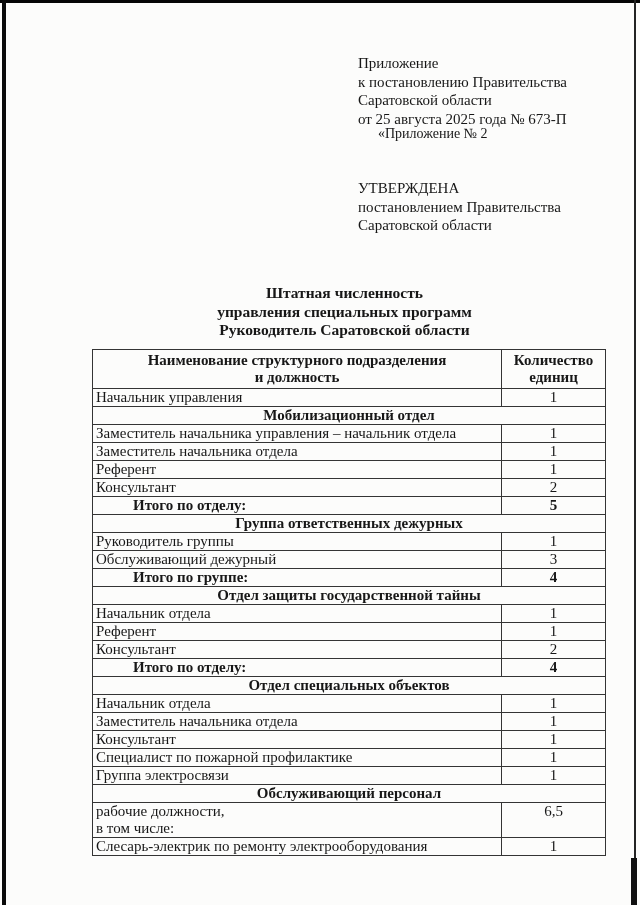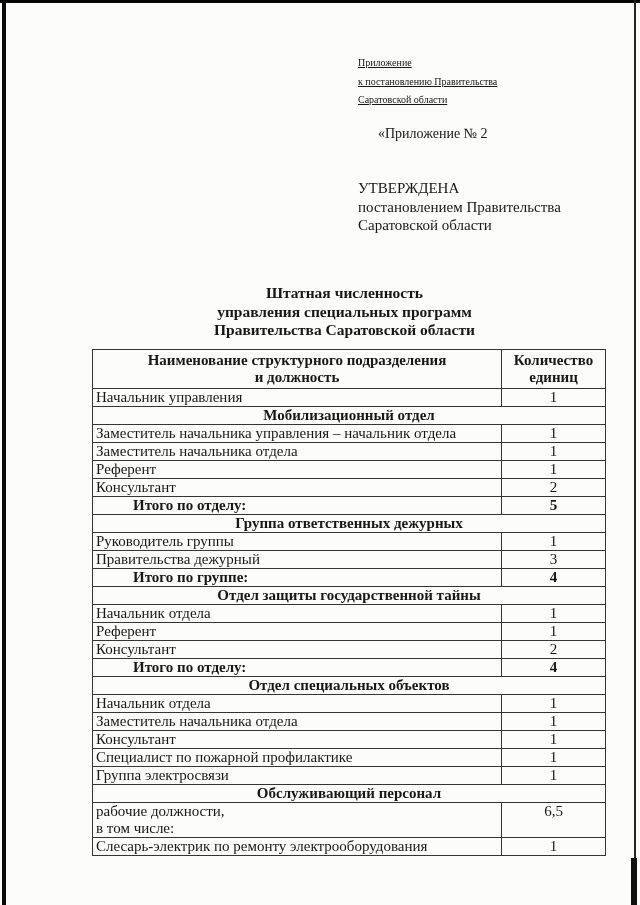--- a/index.html
+++ b/index.html
@@ -12,21 +12,21 @@
     overflow:hidden;
   }
   
   .scan-top   { position:absolute; left:0; top:0; width:640px; height:3px; background:#050505; }
   .scan-left  { position:absolute; left:2px; top:0; width:4px; height:905px; background:#0a0a0a; }
   .scan-right { position:absolute; left:634px; top:0; width:2px; height:860px; background:#232323; }
   .scan-right-blob { position:absolute; left:631px; top:858px; width:6px; height:47px; background:#101010; }
 
   .ref-block {
     position:absolute; left:358px; top:54px;
-    font-size:10px; line-height:18.6px; white-space:nowrap;text-decoration:underline;
+    font-size:15px; line-height:18.6px; white-space:nowrap;
   }
   .appendix-line {
     position:absolute; left:358px; top:126px;
     font-size:14px; white-space:nowrap;margin-left:20px;
   }
   .approval-block {
     position:absolute; left:358px; top:179px;
     font-size:15px; line-height:18.6px; white-space:nowrap;
   }
   .doc-title {
@@ -63,34 +63,35 @@
 
 <div class="scan-top"></div>
 <div class="scan-left"></div>
 <div class="scan-right"></div>
 <div class="scan-right-blob"></div>
 
 <div class="ref-block">
   <div>Приложение</div>
   <div>к постановлению Правительства</div>
   <div>Саратовской области</div>
+  <div>от 25 августа 2025 года № 673-П</div>
 </div>
 
 <div class="appendix-line">«Приложение № 2</div>
 
 <div class="approval-block">
   <div>УТВЕРЖДЕНА</div>
   <div>постановлением Правительства</div>
   <div>Саратовской области</div>
 </div>
 
 <div class="doc-title">
   <div>Штатная численность</div>
   <div>управления специальных программ</div>
-  <div>Правительства Саратовской области</div>
+  <div>Руководитель Саратовской области</div>
 </div>
 
 <table class="staff">
   <thead>
     <tr>
       <th class="col-name">Наименование структурного подразделения
 и должность</th>
       <th class="col-count">Количество
 единиц</th>
     </tr>
@@ -124,21 +125,21 @@
         <td class="value-cell total">5</td>
       </tr>
       <tr>
         <td colspan="2" class="section-cell">Группа ответственных дежурных</td>
       </tr>
       <tr>
         <td class="label-cell">Руководитель группы</td>
         <td class="value-cell">1</td>
       </tr>
       <tr>
-        <td class="label-cell">Правительства дежурный</td>
+        <td class="label-cell">Обслуживающий дежурный</td>
         <td class="value-cell">3</td>
       </tr>
       <tr>
         <td class="label-cell total">Итого по группе:</td>
         <td class="value-cell total">4</td>
       </tr>
       <tr>
         <td colspan="2" class="section-cell">Отдел защиты государственной тайны</td>
       </tr>
       <tr>

